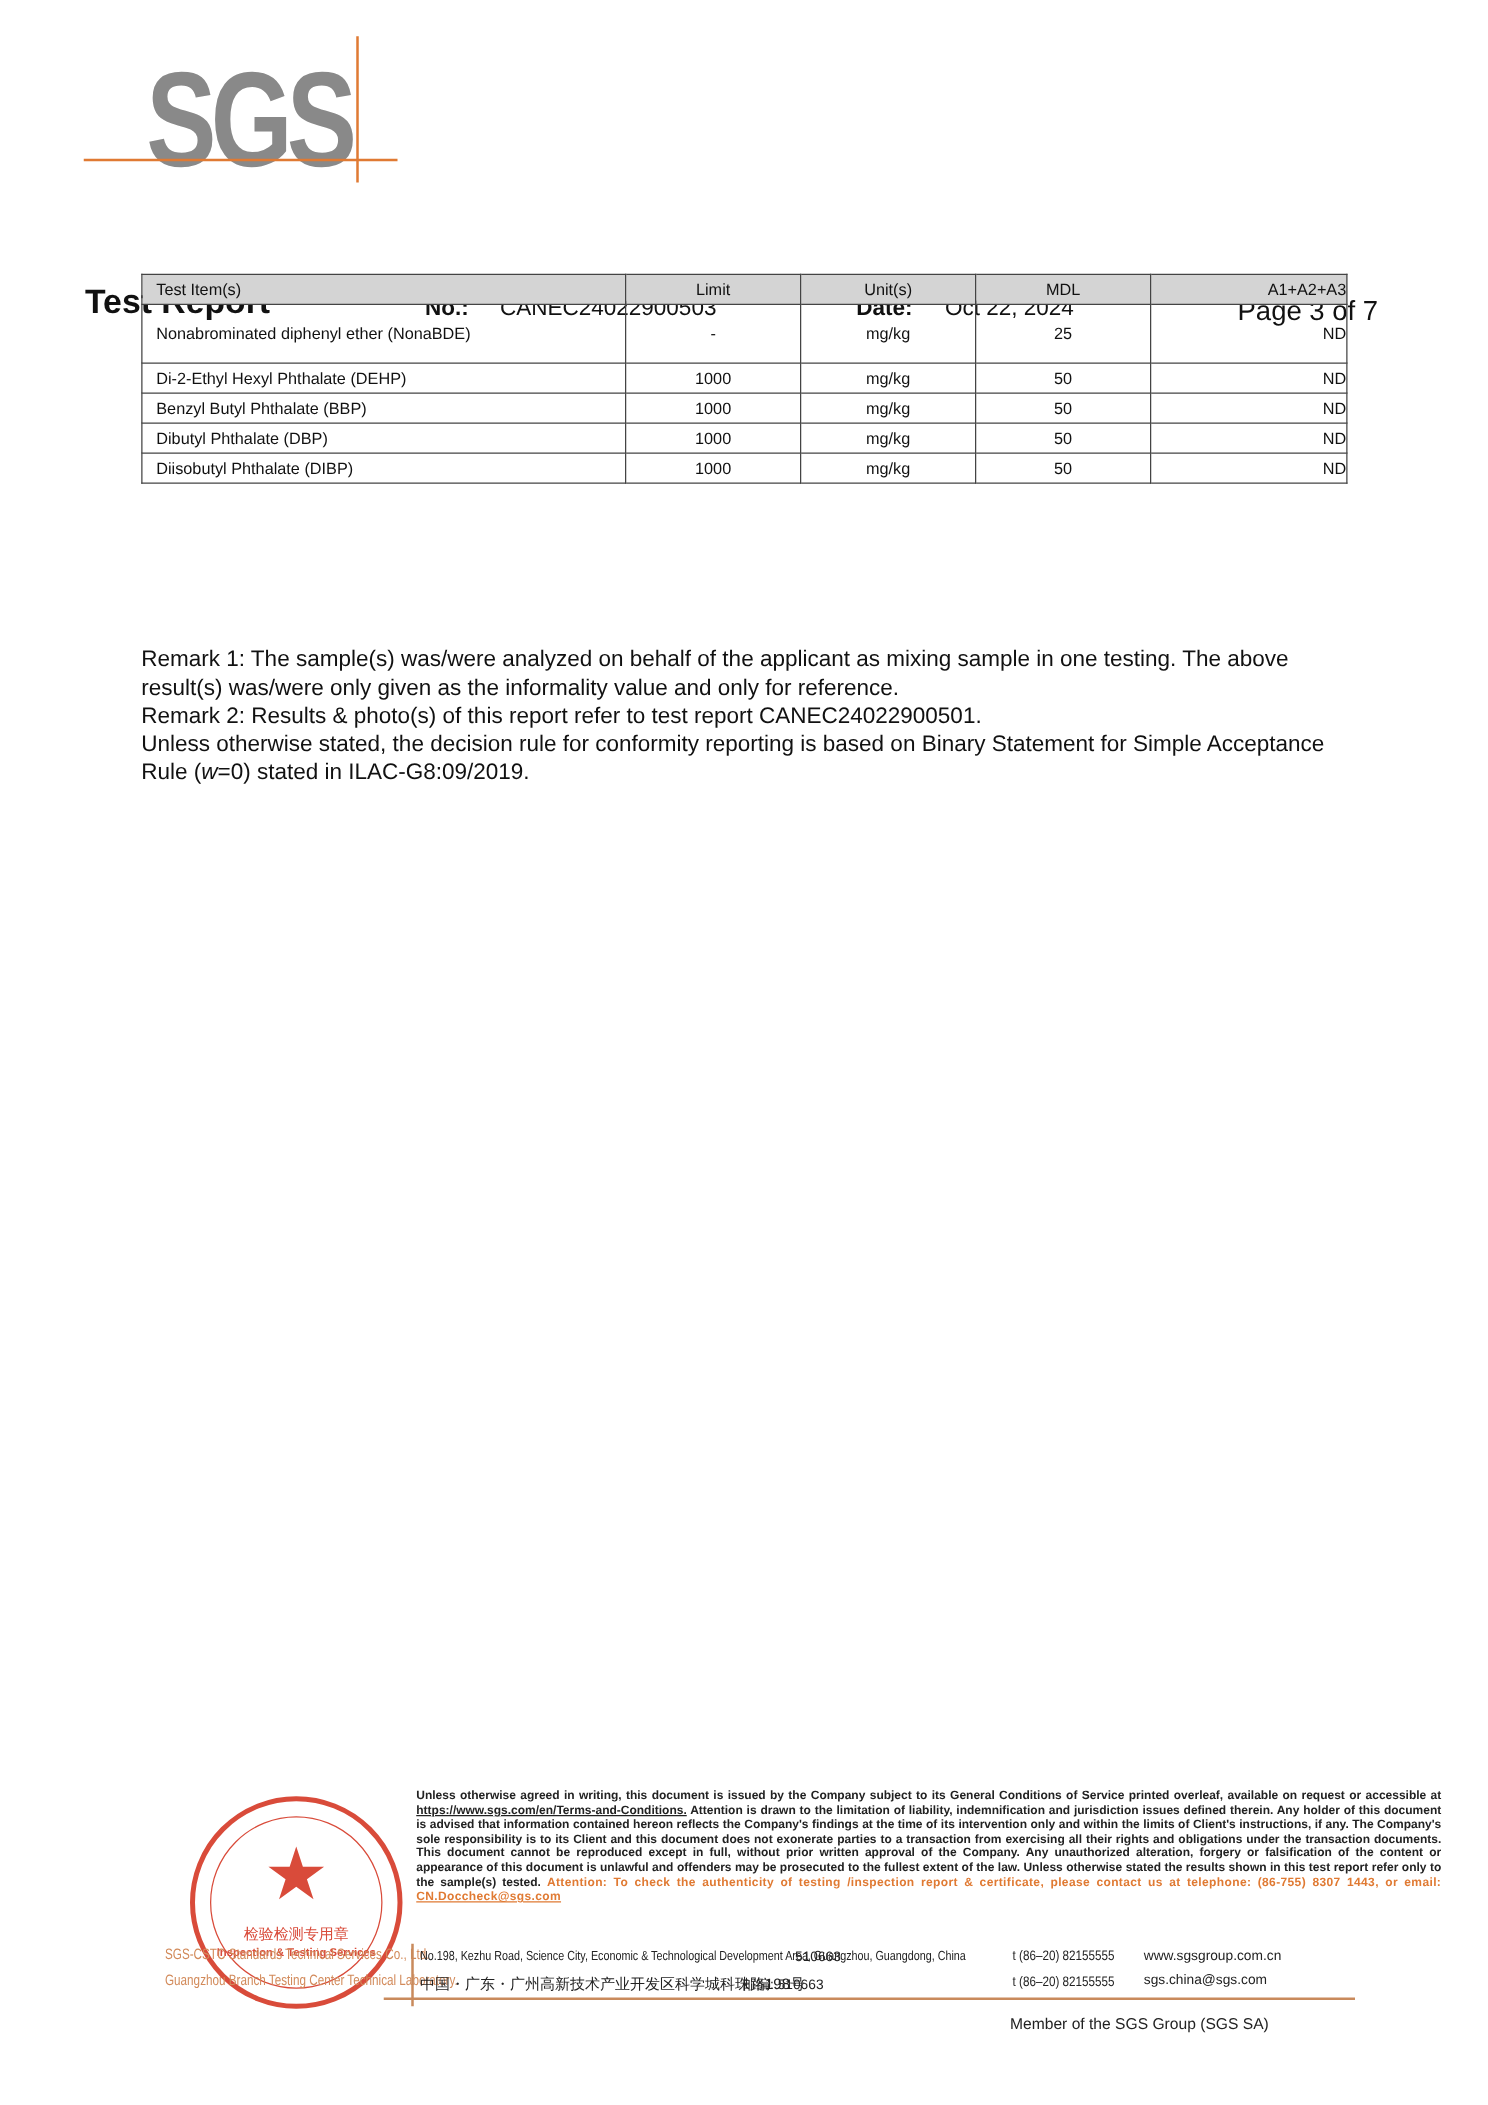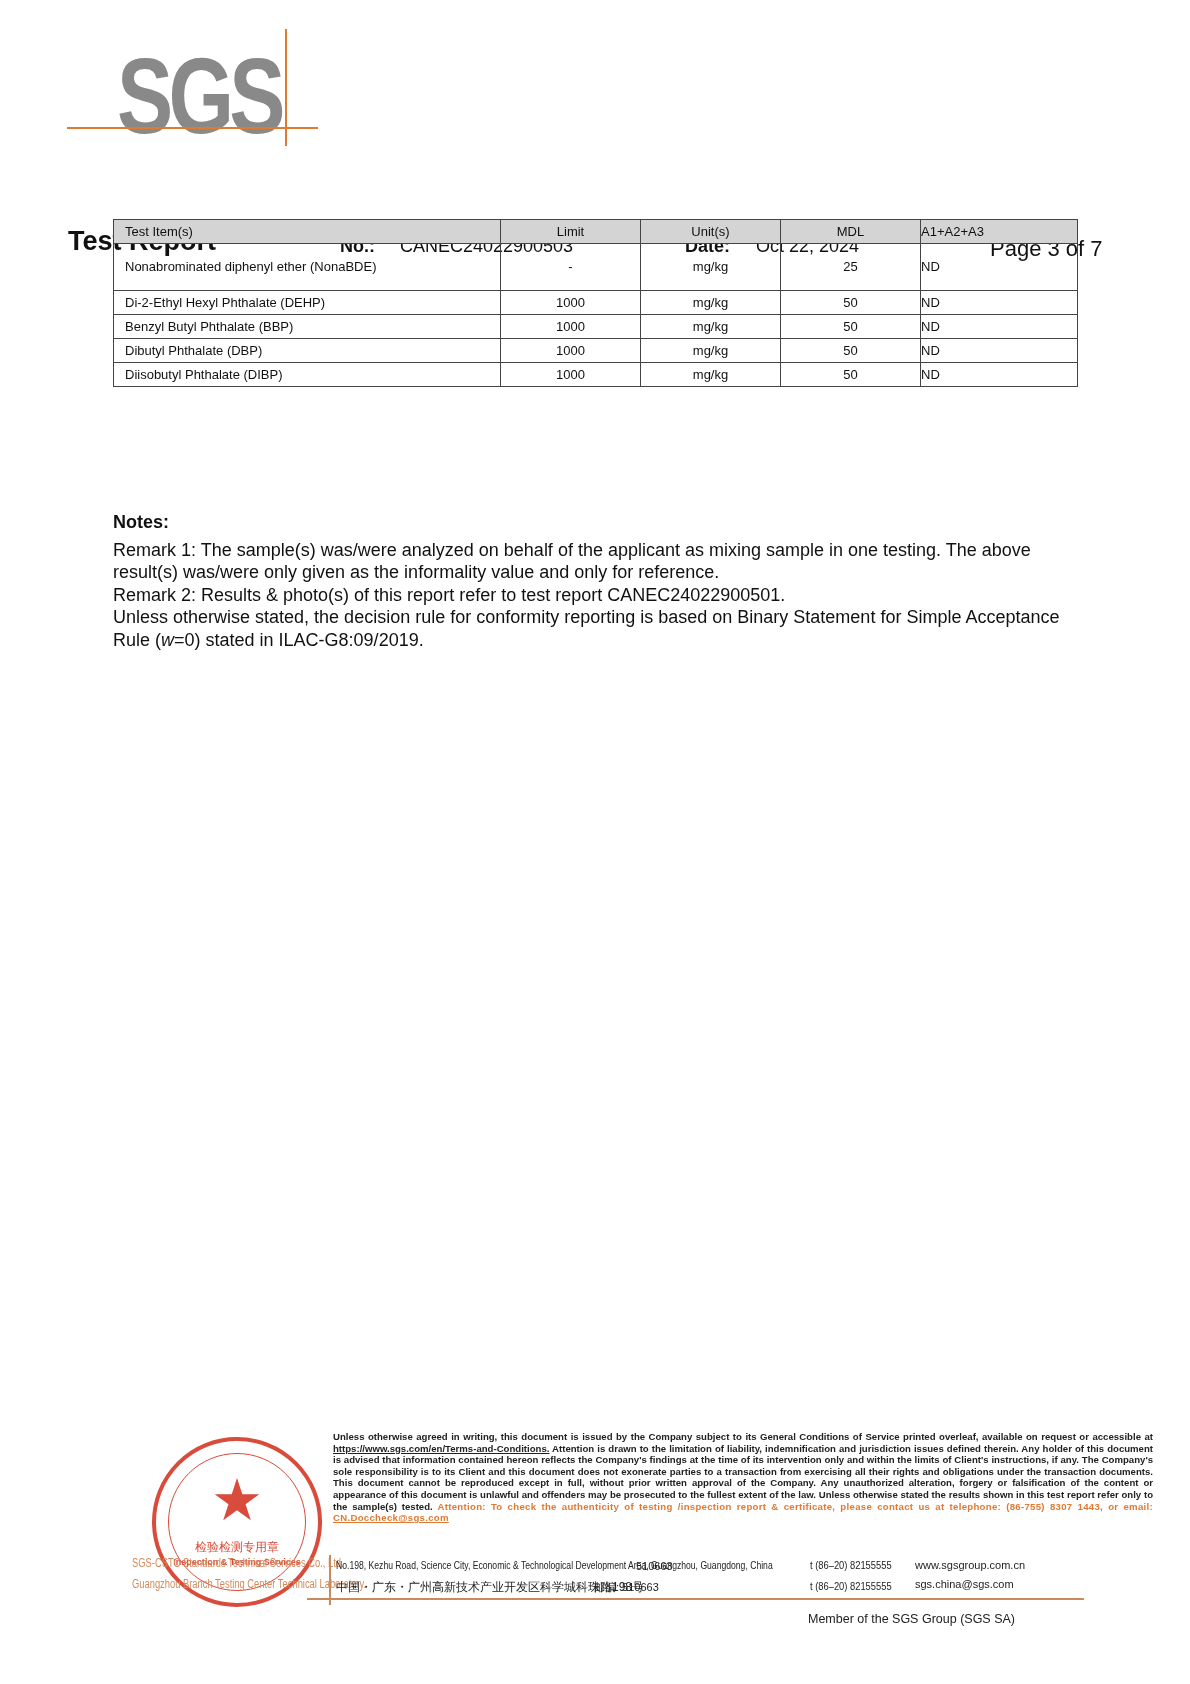--- a/index.html
+++ b/index.html
@@ -22,21 +22,21 @@
     .hdr-date { position: absolute; left: 756px; top: 12px; font-size: 18px; }
     .hdr-page { position: absolute; left: 990px; top: 12px; font-size: 22px; }
 
     
     .results { position: absolute; left: 113px; top: 219px; width: 965px; border-collapse: collapse; font-size: 13px; }
     .results th, .results td { border: 1.5px solid #444; line-height: 22px; font-weight: normal; }
     .results th { background: #d4d4d4; height: 24px; }
     .results td { height: 24px; }
     .results .c-item { width: 387px; text-align: left; padding-left: 11px; }
     .results .c-num { width: 140px; text-align: center; }
-    .results .c-res { text-align: left; }
+    .results .c-res { text-align: right; }
     .results tr.tall td { height: 47px; }
 
     
     .notes { position: absolute; left: 113px; top: 511px; width: 980px; font-size: 18px; line-height: 22.5px; }
     .notes-title { font-weight: bold; }
     .notes p { margin: 0; }
     .notes .gap { margin-top: 5px; }
 
     
     .footer { position: absolute; left: 122px; top: 1425px; width: 960px; height: 210px; }
@@ -133,21 +133,20 @@
       <td class="c-item">Diisobutyl Phthalate (DIBP)</td>
       <td class="c-num">1000</td>
       <td class="c-num">mg/kg</td>
       <td class="c-num">50</td>
       <td class="c-res">ND</td>
     </tr>
   </tbody>
 </table>
 
 <div class="notes">
-  <p class="notes-title">Notes:</p>
   <p class="gap">Remark 1: The sample(s) was/were analyzed on behalf of the applicant as mixing sample in one testing. The above result(s) was/were only given as the informality value and only for reference.</p>
   <p>Remark 2: Results &amp; photo(s) of this report refer to test report CANEC24022900501.</p>
   <p><span>Unless otherwise stated, the decision rule for conformity reporting is based on Binary Statement for Simple Acceptance Rule (</span><i>w</i><span>=0) stated in ILAC-G8:09/2019.</span></p>
 </div>
 
 <div class="footer">
   <div class="stamp">
     <div class="stamp-inner"></div>
     <div class="stamp-star">★</div>
     <div class="stamp-cn">检验检测专用章</div>

